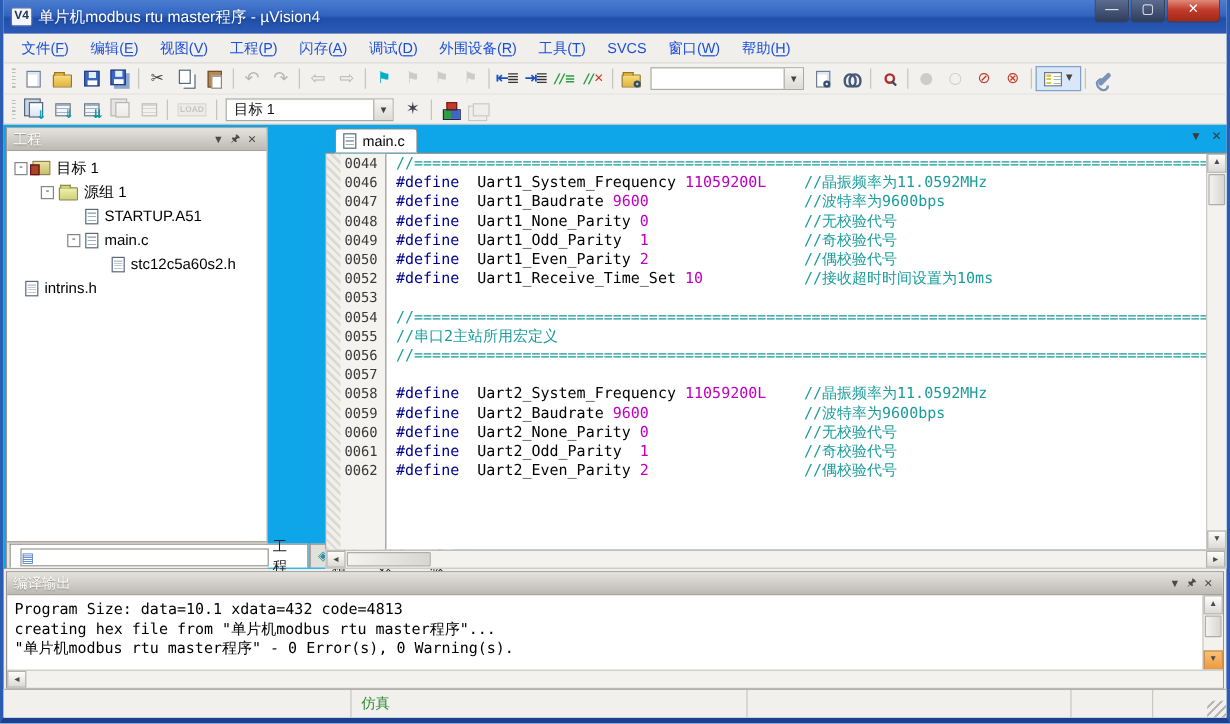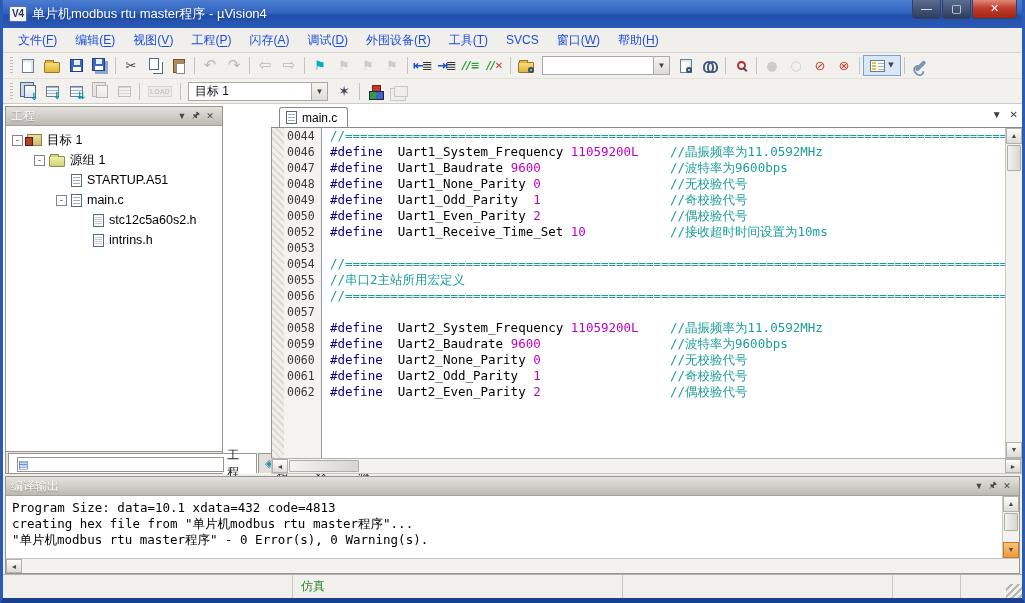--- a/index.html
+++ b/index.html
@@ -66,21 +66,21 @@
   .ic-dbg::after { content:""; position:absolute; left:0; top:6px; width:13px; height:7px; background:linear-gradient(90deg,#2E9E3E 0 6px,#3E66C4 6px); border:1px solid #225; }
   .ic-arrange { width:14px; height:11px; border:1px solid #8A96A4; background:#E8ECF2; box-shadow:-3px 3px 0 #E8ECF2, -3px 3px 0 1px #8A96A4; margin-left:3px; }
   .ic-layout { width:15px; height:12px; border:1px solid #6A7A8C; background:#FDFDF2; position:relative; }
   .ic-layout::before { content:""; position:absolute; left:1px; top:1px; width:4px; height:9px; background:repeating-linear-gradient(#D9C84A 0 2px,#fff 2px 3px); }
   .ic-layout::after { content:""; position:absolute; left:7px; top:2px; width:6px; height:7px; background:repeating-linear-gradient(#9FB4C8 0 1px,transparent 1px 3px); }
   .load-txt { font-size:7px; font-weight:bold; color:#8A8A86; letter-spacing:0; border:1px solid #B5B3AE; padding:1px 1px; background:#E9E7E2; }
   .combo { height:19px; background:#fff; border:1px solid #ABA9A4; display:flex; align-items:center; font-size:12px; }
   .combo .val { flex:1; padding:0 6px; color:#111; }
   .combo .dd { width:16px; height:100%; background:linear-gradient(#F6F5F2,#DDDBD6); border-left:1px solid #ABA9A4; text-align:center; font-size:8px; line-height:17px; color:#444; }
   
-  .main { flex:1 1 auto; display:flex; background:#ffffff; min-height:0;gap:22px; }
+  .main { flex:1 1 auto; display:flex; background:#0ea5e9; min-height:0;gap:22px; }
   .proj { width:218px; display:flex; flex-direction:column; border:1px solid #98958E; margin:2px 0 0 2px; background:#fff; }
   .phead { height:19px; background:linear-gradient(#E4E2DD,#BDBAB3); border-bottom:1px solid #A5A29B; color:#FDFDFD;
            font-size:12px; display:flex; align-items:center; padding:0 5px; text-shadow:0 1px 1px #8a877f; flex:0 0 auto; }
   .phead .sp { flex:1; }
   .phbtn { color:#4A4A46; font-size:9px; width:14px; text-align:center; text-shadow:none; }
   .tree { flex:1; overflow:hidden; padding-top:4px; font-size:12.5px; background:#fff; }
   .trow { height:20px; display:flex; align-items:center; white-space:nowrap; }
   .texp { width:11px; height:11px; border:1px solid #848484; background:#fff; color:#333; font-size:9px; line-height:9px;
           text-align:center; margin-right:4px; flex:0 0 auto; font-family:"DejaVu Sans Mono",monospace; }
   .tspc { width:15px; flex:0 0 auto; }
@@ -356,21 +356,21 @@
           <div class="trow" style="padding-left: 50px;">
             <span class="texp">-</span>
             <span class="ticon t-file"></span>
             <span>main.c</span>
           </div>
           <div class="trow" style="padding-left: 72px;">
             <span class="tspc"></span>
             <span class="ticon t-file hdr"></span>
             <span>stc12c5a60s2.h</span>
           </div>
-          <div class="trow" style="padding-left: 72px;">
+          <div class="trow" style="">
             <span class="tspc"></span>
             <span class="ticon t-file hdr"></span>
             <span>intrins.h</span>
           </div>
         </div>
       <div class="ptabs" id="ptabs">
           <div class="ptab active">
             <span class="pico proj">▤</span>
             <span>工程</span>
           </div>

